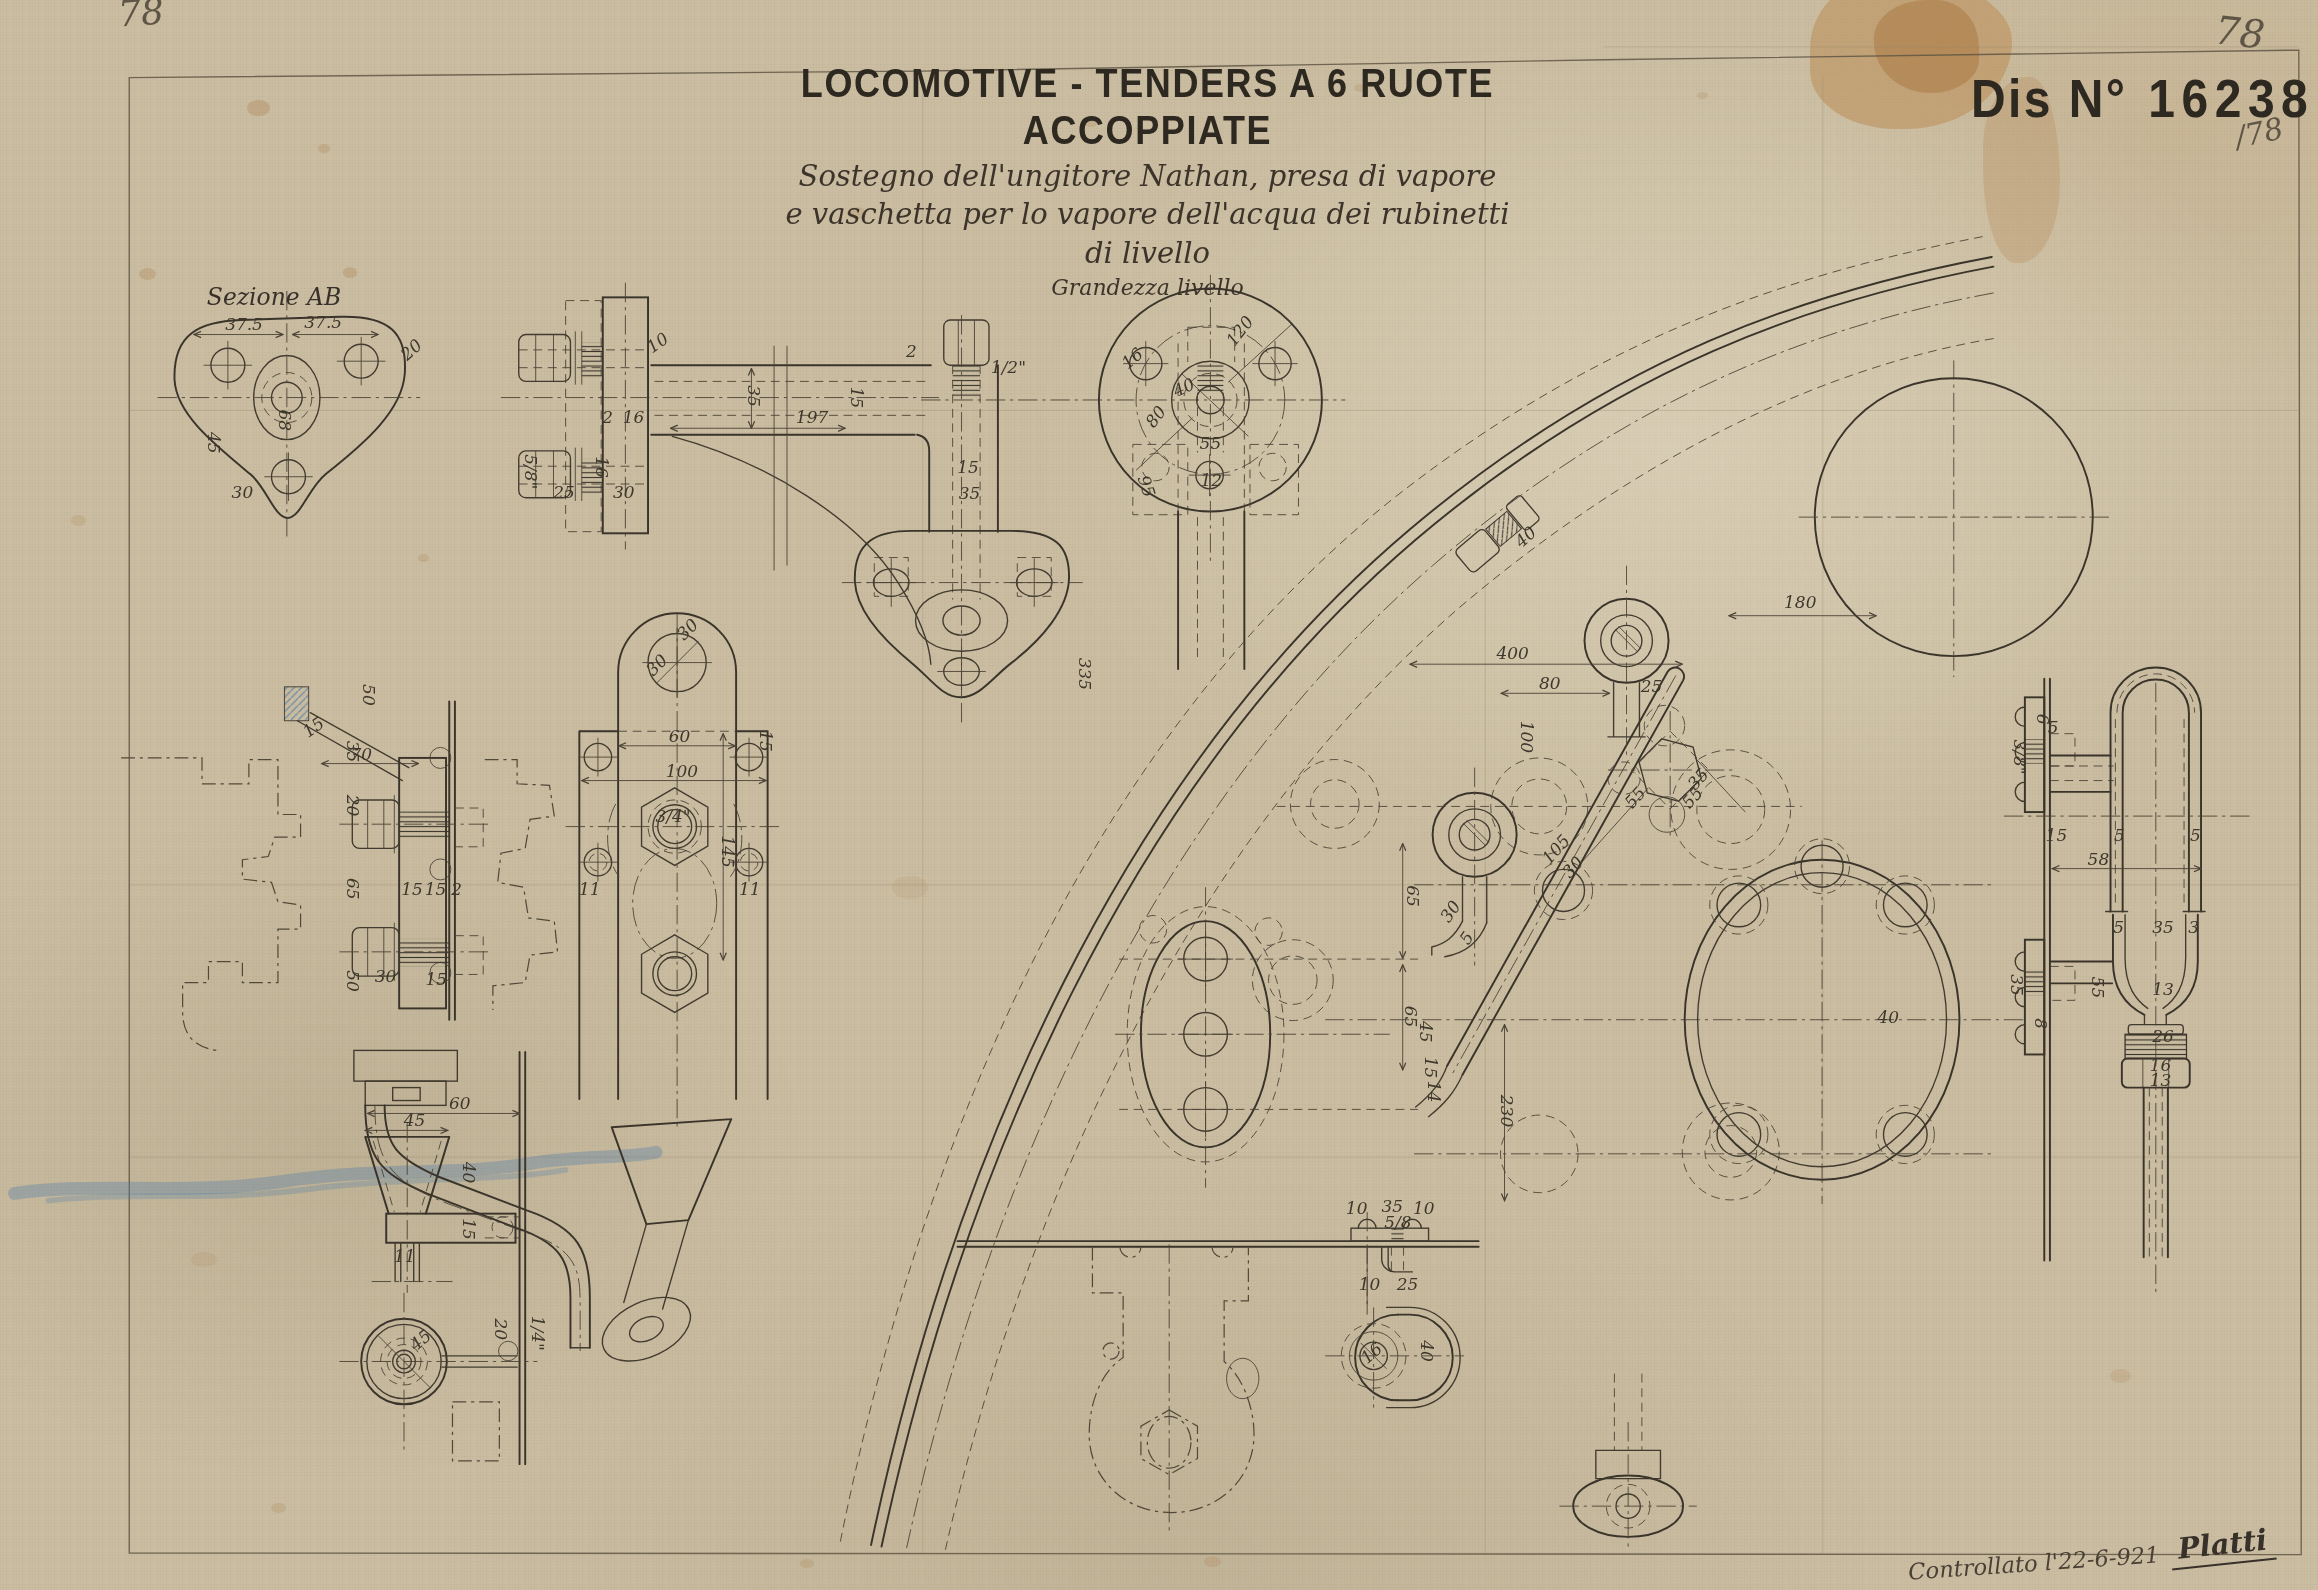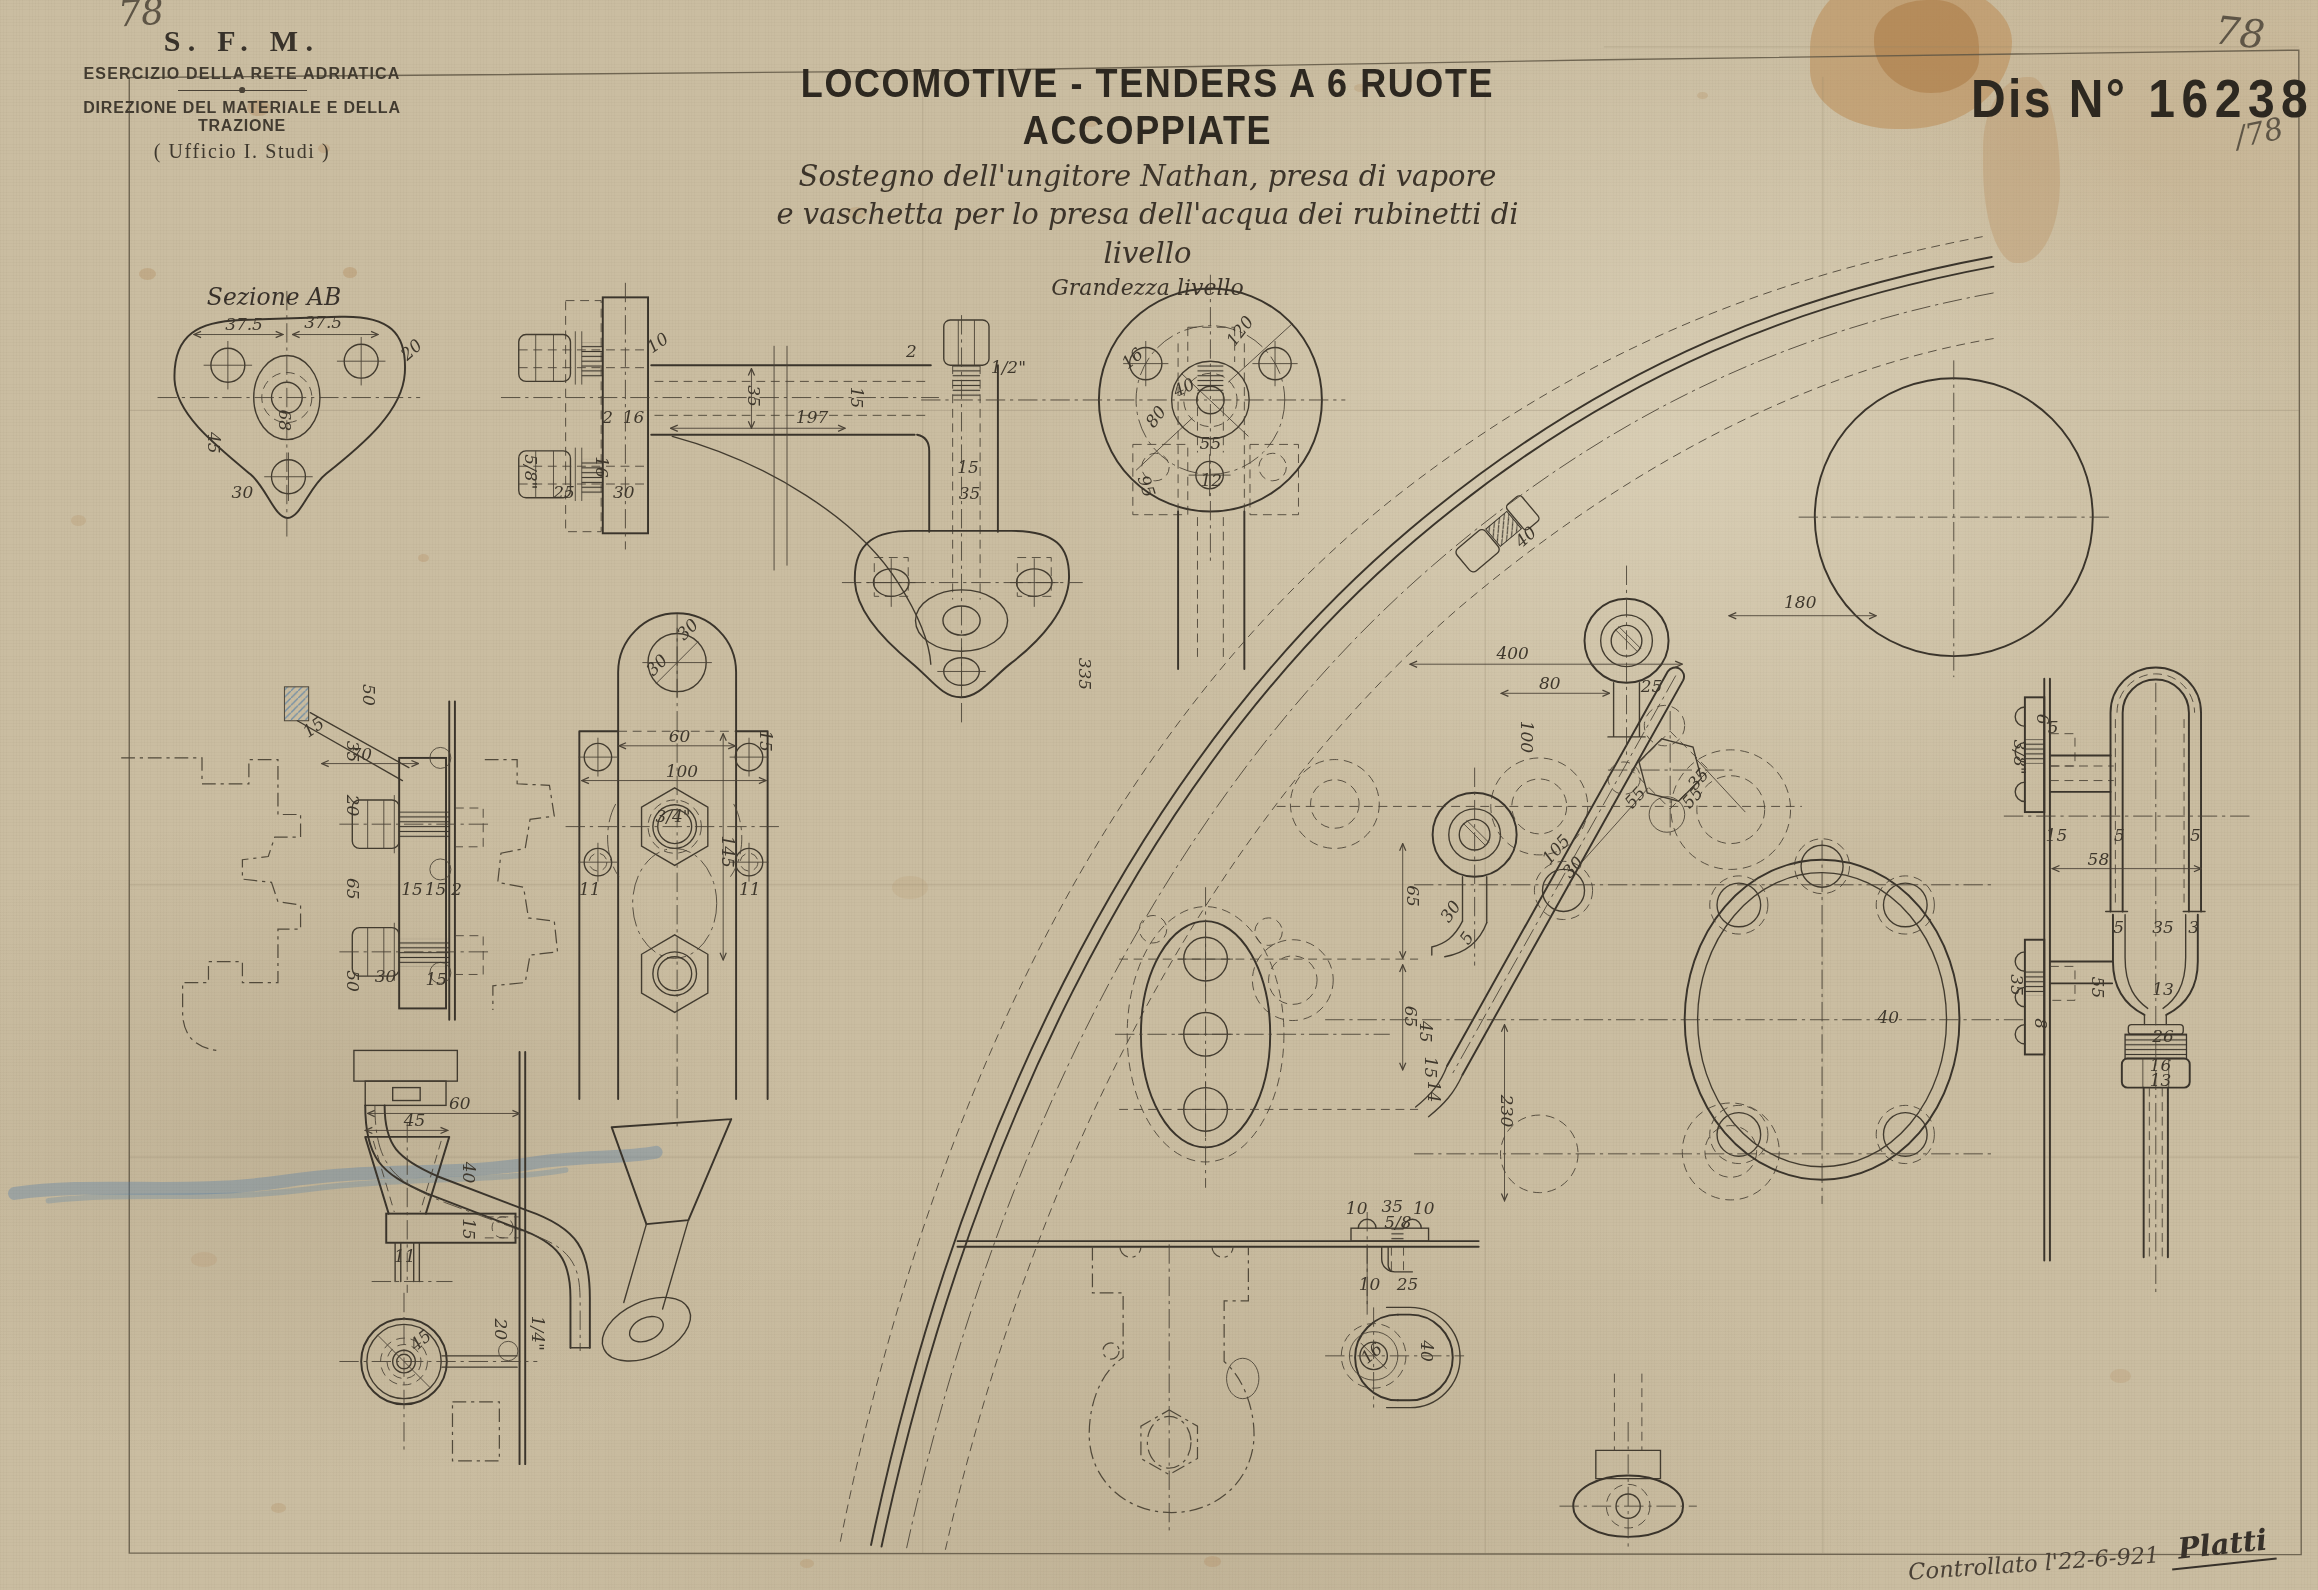--- a/index.html
+++ b/index.html
@@ -524,32 +524,25 @@
         <text x="2521" y="890" class="dim" transform="rotate(90 2521 890)">6</text>
         <text x="2541" y="907" class="dim">5</text>
         <text x="2519" y="1267" class="dim" transform="rotate(90 2519 1267)">8</text>
         <text x="2100" y="992" class="dim" transform="rotate(-48 2100 992)">55</text>
       </g>
   </svg>
 
   <div class="abs hand n78l">78</div>
   <div class="abs hand n78r">78</div>
 
-  <div class="abs hdr">
-    <div class="org">S. F. M.</div>
-    <div class="l1">ESERCIZIO DELLA RETE ADRIATICA</div>
-    <div class="hr"></div>
-    <div class="l2">DIREZIONE DEL MATERIALE E DELLA TRAZIONE</div>
-    <div class="l3">( Ufficio I. Studi )</div>
-  </div>
 
   <div class="abs ttl">
     <div class="t1">LOCOMOTIVE - TENDERS A 6 RUOTE ACCOPPIATE</div>
     <div class="s1">Sostegno dell'ungitore Nathan, presa di vapore</div>
-    <div class="s2">e vaschetta per lo presa dell'acqua dei rubinetti di livello</div>
+    <div class="s2">e vaschetta per lo vapore dell'acqua dei rubinetti di livello</div>
     <div class="s3">Grandezza livello</div>
   </div>
 
   <div class="abs dis">
     <span>Dis N°</span><span class="num">16238</span>
   </div>
   <div class="abs hand s78">/78</div>
 
   <div class="abs hand chk">Controllato l'22-6-921</div>
   <div class="abs hand sig">Platti</div>

